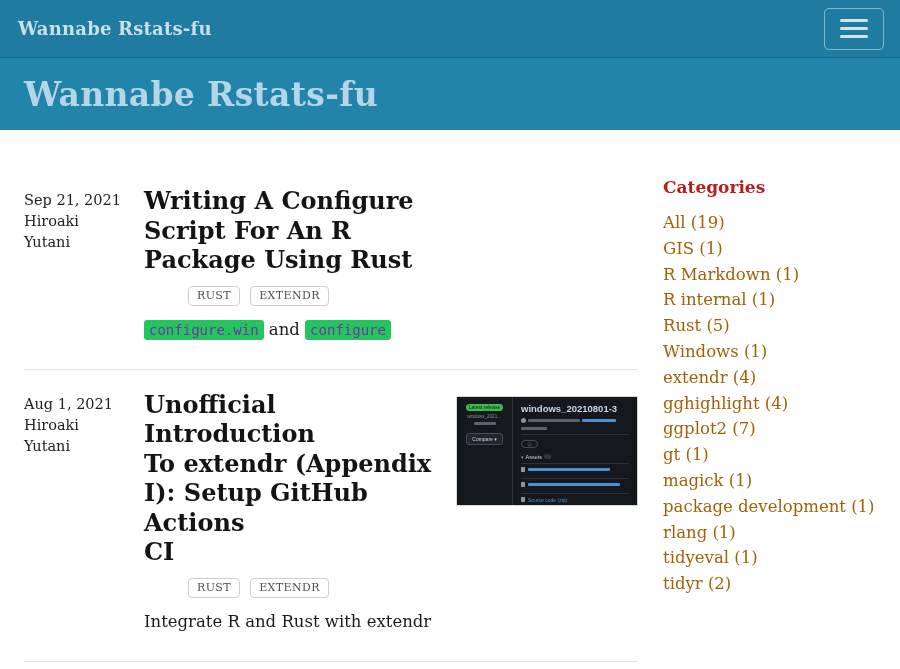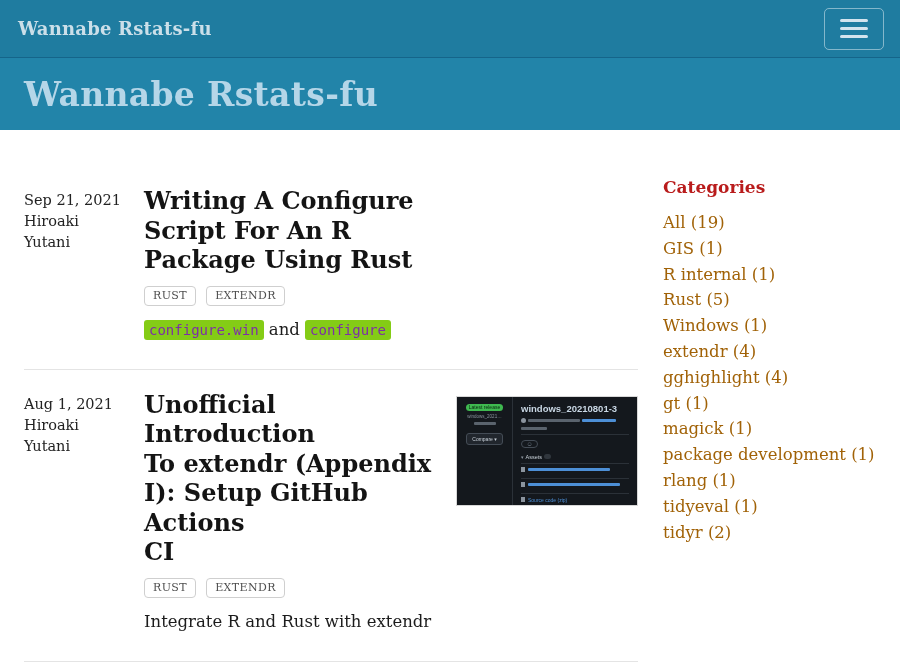--- a/index.html
+++ b/index.html
@@ -31,31 +31,31 @@
   aside.sidebar { flex: 1; padding-left: 25px; padding-top: 47px; }
 
   
   .post { display: flex; }
   .meta { width: 120px; padding-top: 4px; font-size: 14.5px; line-height: 21px; color: #222; }
   .meta .date { white-space: nowrap; }
   .meta .author { width: 66px; }
   .post-content { flex: 1; }
   h2.post-title { font-size: 24px; line-height: 29.5px; font-weight: 700; color: #141414; white-space: pre-line; }
   h2.post-title a { color: inherit; text-decoration: none; }
-  .tags { margin-top: 9px; }
+  .tags { margin-top: 9px; margin-left: 44px; }
   .tag {
     display: inline-block; border: 1px solid #cfcfcf; border-radius: 4px;
     padding: 2px 8px 3px; margin-right: 5px;
     font-size: 11px; color: #4f4f4f; letter-spacing: .4px; background: #fff;
     text-decoration: none;
   }
   .summary { margin-top: 12px; font-size: 16.5px; line-height: 24px; color: #1c1c1c; }
   code.inline {
     font-family: "DejaVu Sans Mono", monospace; font-size: 14px;
-    background: #84cc16; color: #7d2ea8; padding: 2px 5px; border-radius: 3px;
+    background: #22c55e; color: #7d2ea8; padding: 2px 5px; border-radius: 3px;
   }
   hr.post-divider { border: none; border-top: 1px solid #e4e4e4; margin: 27px 0 20px 0; }
 
   .post2-row { display: flex; align-items: flex-start; }
   .post2-text { width: 303px; }
 
   
   .thumb {
     width: 182px; height: 110px; margin-left: 9px; margin-top: 6px;
     background: #14181d; border: 1px solid #d8d8d8;
@@ -191,25 +191,27 @@
 
     <hr class="post-divider">
 
   </main>
 
   <aside class="sidebar">
     <div class="cat-heading">Categories</div>
     <ul class="cat-list">
       <li><a href="#">All (19)</a></li>
       <li><a href="#">GIS (1)</a></li>
+      <li><a href="#">R Markdown (1)</a></li>
       <li><a href="#">R internal (1)</a></li>
       <li><a href="#">Rust (5)</a></li>
       <li><a href="#">Windows (1)</a></li>
       <li><a href="#">extendr (4)</a></li>
       <li><a href="#">gghighlight (4)</a></li>
+      <li><a href="#">ggplot2 (7)</a></li>
       <li><a href="#">gt (1)</a></li>
       <li><a href="#">magick (1)</a></li>
       <li><a href="#">package development (1)</a></li>
       <li><a href="#">rlang (1)</a></li>
       <li><a href="#">tidyeval (1)</a></li>
       <li><a href="#">tidyr (2)</a></li>
     </ul>
   </aside>
 
 </div>

